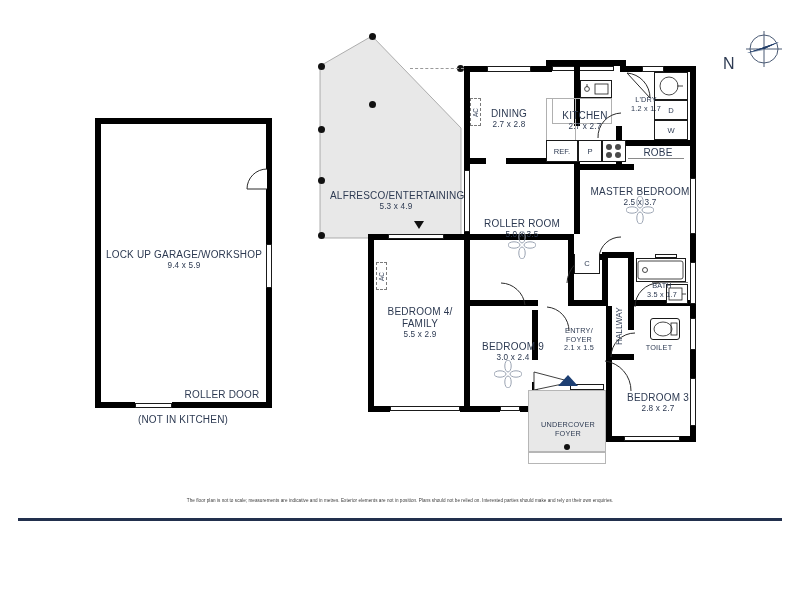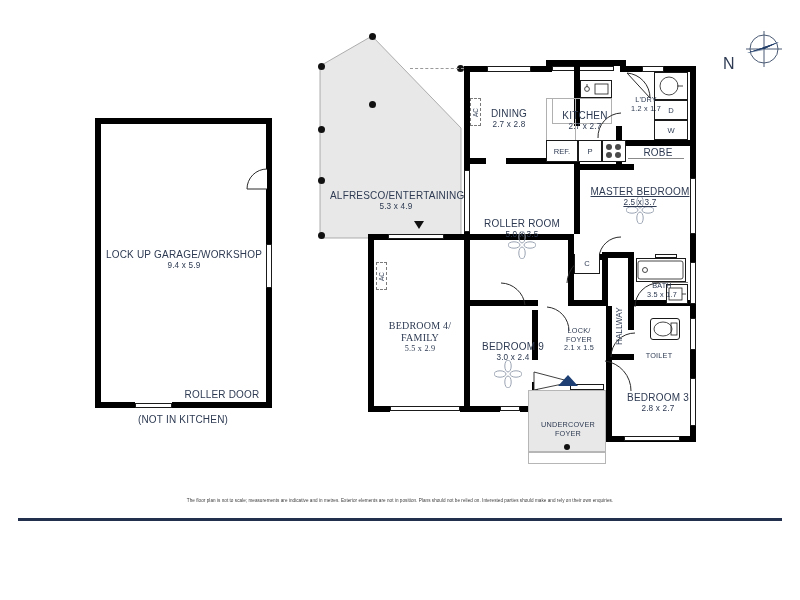--- a/index.html
+++ b/index.html
@@ -347,60 +347,60 @@
   <div class="lbl" style="left:552px;top:110px;width:66px;">
     <span class="nm">KITCHEN</span>
     <span class="dm">2.7 x 2.7</span>
   </div>
 
   <div class="lbl sm" style="left:624px;top:96px;width:44px;">
     <span class="nm">L'DRY</span>
     <span class="dm">1.2 x 1.7</span>
   </div>
 
-  <div class="lbl" style="left:588px;top:186px;width:104px;text-decoration:underline;">
+  <div class="lbl" style="left:588px;top:186px;width:104px;">
     <span class="nm">MASTER BEDROOM</span>
     <span class="dm">2.5 x 3.7</span>
   </div>
 
   <div class="lbl" style="left:484px;top:218px;width:76px;">
     <span class="nm">ROLLER ROOM</span>
     <span class="dm">5.0 x 3.5</span>
   </div>
 
-  <div class="lbl" style="left:386px;top:320px;width:68px;font-family:Liberation Serif, serif;">
+  <div class="lbl" style="left:386px;top:306px;width:68px;">
     <span class="nm">BEDROOM 4/</span>
     <span class="nm">FAMILY</span>
     <span class="dm">5.5 x 2.9</span>
   </div>
 
   <div class="lbl" style="left:480px;top:341px;width:66px;">
     <span class="nm">BEDROOM 9</span>
     <span class="dm">3.0 x 2.4</span>
   </div>
 
   <div class="lbl sm" style="left:552px;top:327px;width:54px;">
-    <span class="nm">LOCK/</span>
+    <span class="nm">ENTRY/</span>
     <span class="nm">FOYER</span>
     <span class="dm">2.1 x 1.5</span>
   </div>
 
   <div class="lbl sm" style="left:634px;top:282px;width:56px;">
     <span class="nm">BATH</span>
     <span class="dm">3.5 x 1.7</span>
   </div>
 
   <div class="lbl" style="left:622px;top:392px;width:72px;">
     <span class="nm">BEDROOM 3</span>
     <span class="dm">2.8 x 2.7</span>
   </div>
 
   <div class="vtext" style="left:615px;top:345px;">HALLWAY</div>
 
-  <div class="lbl sm" style="left:636px;top:344px;width:46px;margin-top:8px;">
+  <div class="lbl sm" style="left:636px;top:344px;width:46px;">
     <span class="nm">TOILET</span>
   </div>
 
   <div id="disclaimer">The floor plan is not to scale; measurements are indicative and in metres. Exterior elements are not in position. Plans should not be relied on. Interested parties should make and rely on their own enquiries.</div>
   <div id="rule"></div>
   <div id="footer">
     
     
   </div>
 

